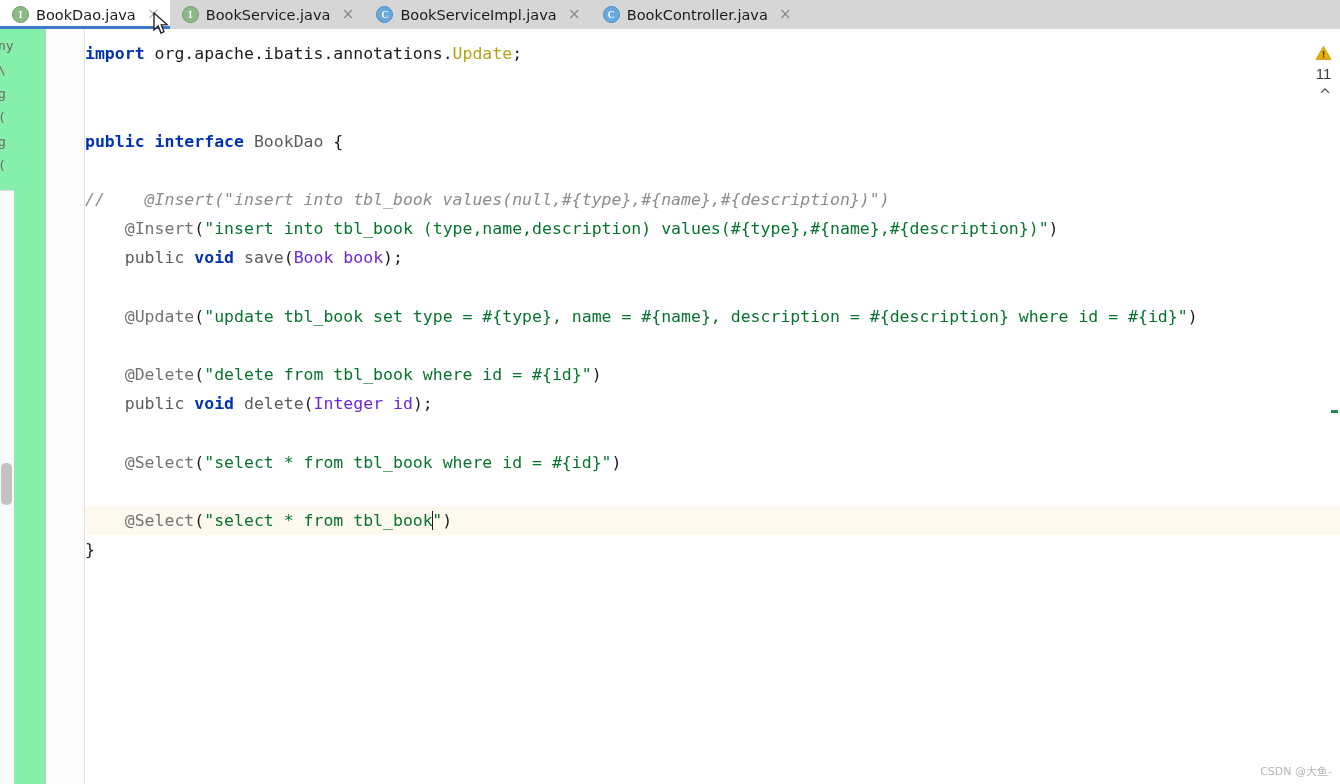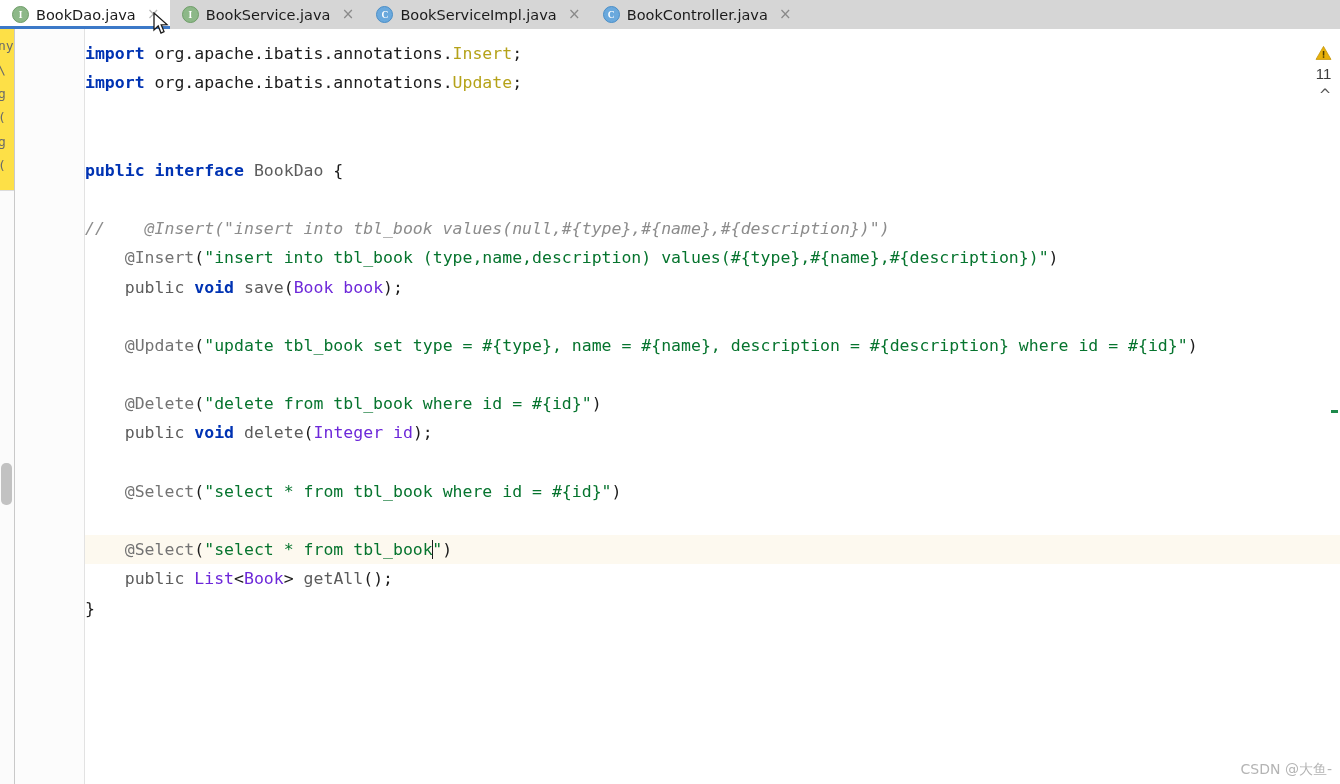--- a/index.html
+++ b/index.html
@@ -7,23 +7,24 @@
     width:1340px;height:784px;overflow:hidden;
     background:#ffffff;
     font-family:"DejaVu Sans","Liberation Sans",sans-serif;
     -webkit-font-smoothing:antialiased;
   }
   .ide{position:relative;width:1340px;height:784px;background:#ffffff;}
 
   
   .left-strip{
     position:absolute;left:0;top:28px;width:14px;height:756px;
-    background:#fde047;overflow:hidden;
+    background:#86efac;overflow:hidden;
     border-right:1px solid #c9c9c9;
     z-index:6;
+    padding-left:31px;
   }
   .left-strip-text{
     position:absolute;left:-2px;top:6px;width:22px;
     font-family:"DejaVu Sans Mono","Liberation Mono",monospace;
     font-size:13px;line-height:24px;color:#6a6a6a;white-space:pre;
   }
   .left-strip-bottom{
     position:absolute;left:0;top:162px;width:14px;height:594px;background:#fbfbfb;
     border-top:1px solid #dcdcdc;
   }
@@ -143,21 +144,21 @@
 
   
   .scroll-track{
     position:absolute;right:0;top:29px;width:13px;height:755px;background:transparent;z-index:15;
   }
   .mark{position:absolute;right:2px;width:7px;height:3px;}
 
   
   .watermark{
     position:absolute;right:8px;bottom:5px;
-    font-size:14px;color:#b4b4b4;
+    font-size:11px;color:#b4b4b4;
     font-family:"DejaVu Sans","Liberation Sans",sans-serif;
     z-index:30;
     margin-left:40px;
   }
   .left-scroll-thumb{
     position:absolute;left:1px;top:435px;width:11px;height:42px;
     background:#c2c2c2;border-radius:5px;z-index:9;
   }
 </style>
 </head>
@@ -206,23 +207,20 @@
   <div class="editor">
     <div class="gutter"></div>
 
     <div class="clipped">
       
     </div>
 
     <div class="code-area">
       <div id="rows" style="position:absolute;left:-71px;top:10px;right:0;">
           <div class="row">
-            <div class="codeline"><span class="kw">import </span><span class="plain">org.apache.ibatis.annotations.</span><span class="impcls">Insert</span><span class="plain">;</span></div>
-          </div>
-          <div class="row">
             <div class="codeline"><span class="kw">import </span><span class="plain">org.apache.ibatis.annotations.</span><span class="impcls">Update</span><span class="plain">;</span></div>
           </div>
           <div class="row">
             <div class="codeline"></div>
           </div>
           <div class="row">
             <div class="codeline"></div>
           </div>
           <div class="row">
             <div class="codeline"><span class="kw">public interface </span><span class="ident">BookDao</span><span class="plain"> {</span></div>
@@ -258,23 +256,20 @@
             <div class="codeline"></div>
           </div>
           <div class="row">
             <div class="codeline"><span class="anno">    @Select</span><span class="plain">(</span><span class="str">"select * from tbl_book where id = #{id}"</span><span class="plain">)</span></div>
           </div>
           <div class="row">
             <div class="codeline"></div>
           </div>
           <div class="row current">
             <div class="codeline"><span class="anno">    @Select</span><span class="plain">(</span><span class="str">"select * from tbl_book</span><span class="caret"></span><span class="str">"</span><span class="plain">)</span></div>
-          </div>
-          <div class="row">
-            <div class="codeline"><span class="plain">    </span><span class="ident">public </span><span class="type">List</span><span class="plain">&lt;</span><span class="type">Book</span><span class="plain">&gt; </span><span class="ident">getAll</span><span class="plain">();</span></div>
           </div>
           <div class="row">
             <div class="codeline"><span class="plain">}</span></div>
           </div>
           <div class="row">
             <div class="codeline"></div>
           </div>
         </div>
     </div>
 

